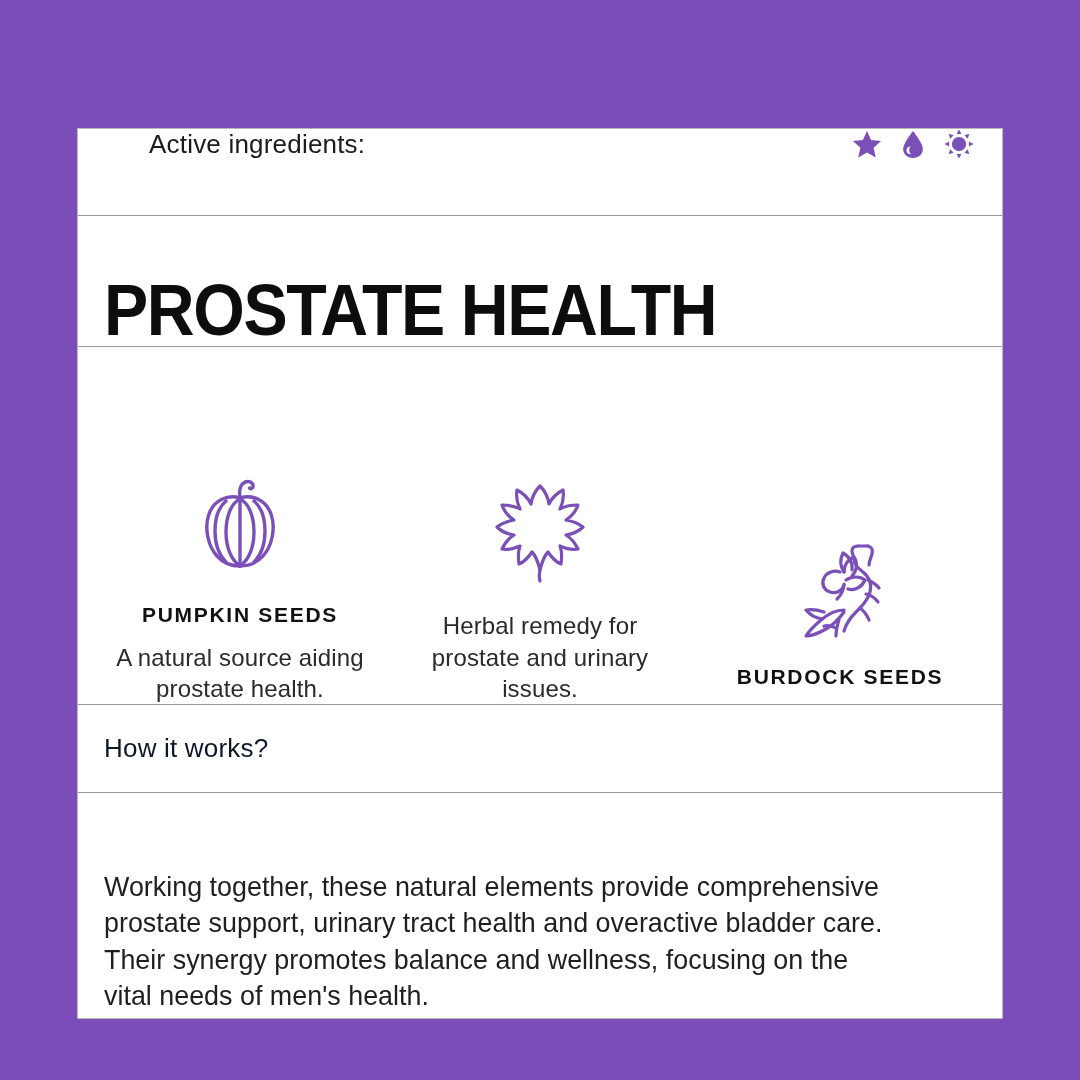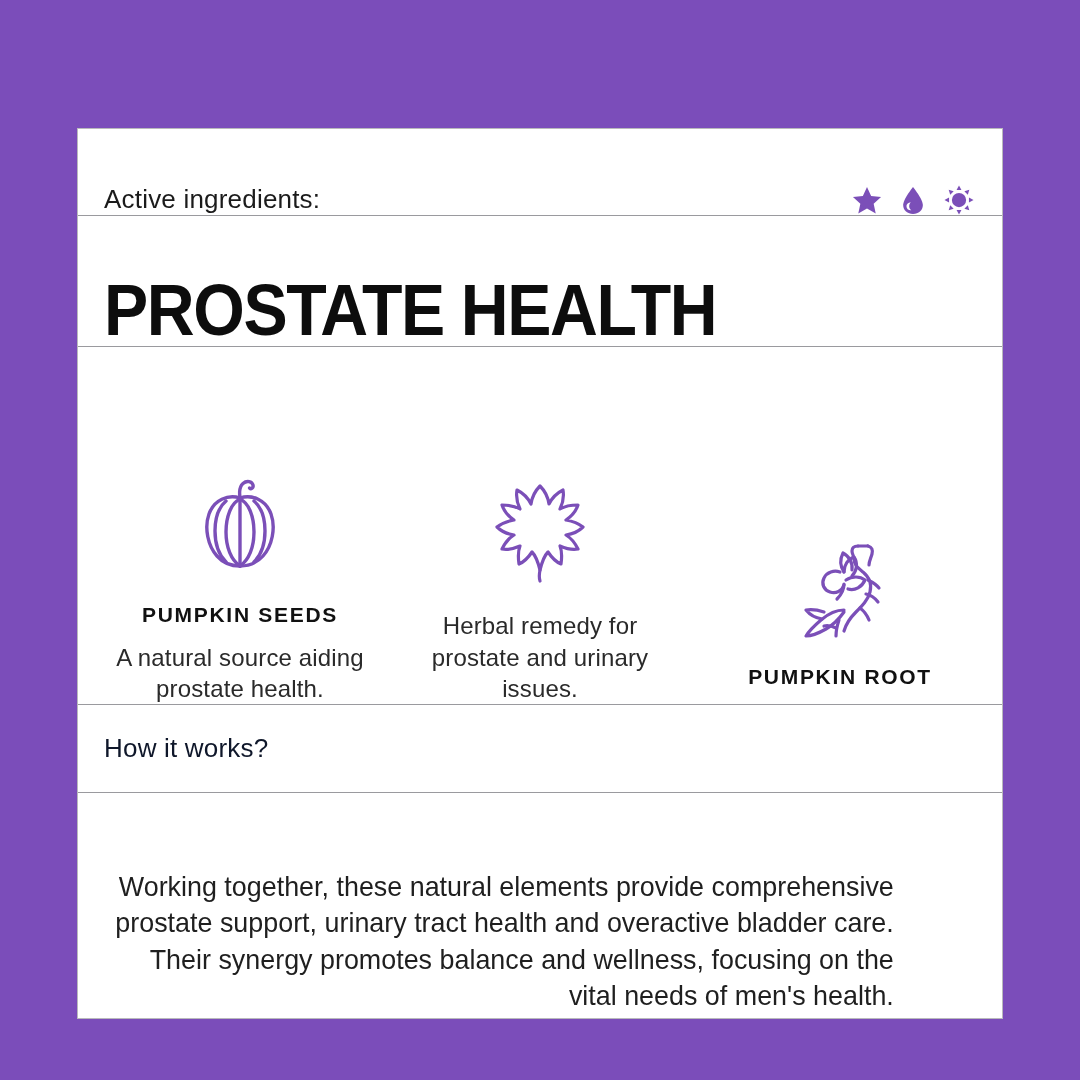--- a/index.html
+++ b/index.html
@@ -39,24 +39,25 @@
   .divider {
     height: 1px;
     background: #9a9a9e;
     flex: 0 0 auto;
   }
 
   
   .header-row {
     flex: 0 0 86px;
     display: flex;
-    align-items: flex-end;
+    align-items: flex-start;
     justify-content: space-between;
     padding: 0 28px 0 26px;
     box-sizing: border-box;
+    margin-left: 45px;
   }
   .header-label {
     font-size: 26px;
     color: #1b1b1b;
     letter-spacing: 0.2px;
     font-weight: 400;
   }
   .header-icons {
     display: flex;
     align-items: center;
@@ -147,23 +148,22 @@
     color: #0f172a;
     font-weight: 400;
     letter-spacing: 0.2px;
   }
 
   
   .body-row {
     flex: 1 1 auto;
     display: flex;
     align-items: flex-start;
-    padding: 48px 30px 0 19px;
-    box-sizing: border-box;
-    text-align: right;
+    padding: 48px 30px 0 26px;
+    box-sizing: border-box;
   }
   .body-text {
     font-family: "Liberation Sans Narrow", "Liberation Sans", sans-serif;
     font-size: 28px;
     line-height: 1.3;
     color: #1f1f1f;
     letter-spacing: 0px;
     max-width: 830px;
     transform: scaleX(0.96);
     transform-origin: left top;
@@ -300,21 +300,21 @@
               <path d="M52 96 C48 94 44 93 40 94"></path>
 
               <path d="M56 40 C50 38 43 40 40 46 C37 52 40 58 46 60 C52 62 58 59 60 53"></path>
               <path d="M60 40 C60 33 64 27 70 25 C74 31 73 39 68 44"></path>
               <path d="M60 40 C56 34 56 27 59 21 C65 24 69 31 68 38"></path>
               <path d="M62 48 C68 44 76 44 81 48 C78 55 71 59 64 57"></path>
               <path d="M60 52 C60 58 57 63 53 67"></path>
             </g>
           </svg>
         </div>
-        <div class="ing-name">PUMPKIN ROOT</div>
+        <div class="ing-name">BURDOCK SEEDS</div>
       </div>
 
     </div>
 
     <div class="divider"></div>
 
     <div class="how-row">
       <div class="how-text">How it works?</div>
     </div>
 

